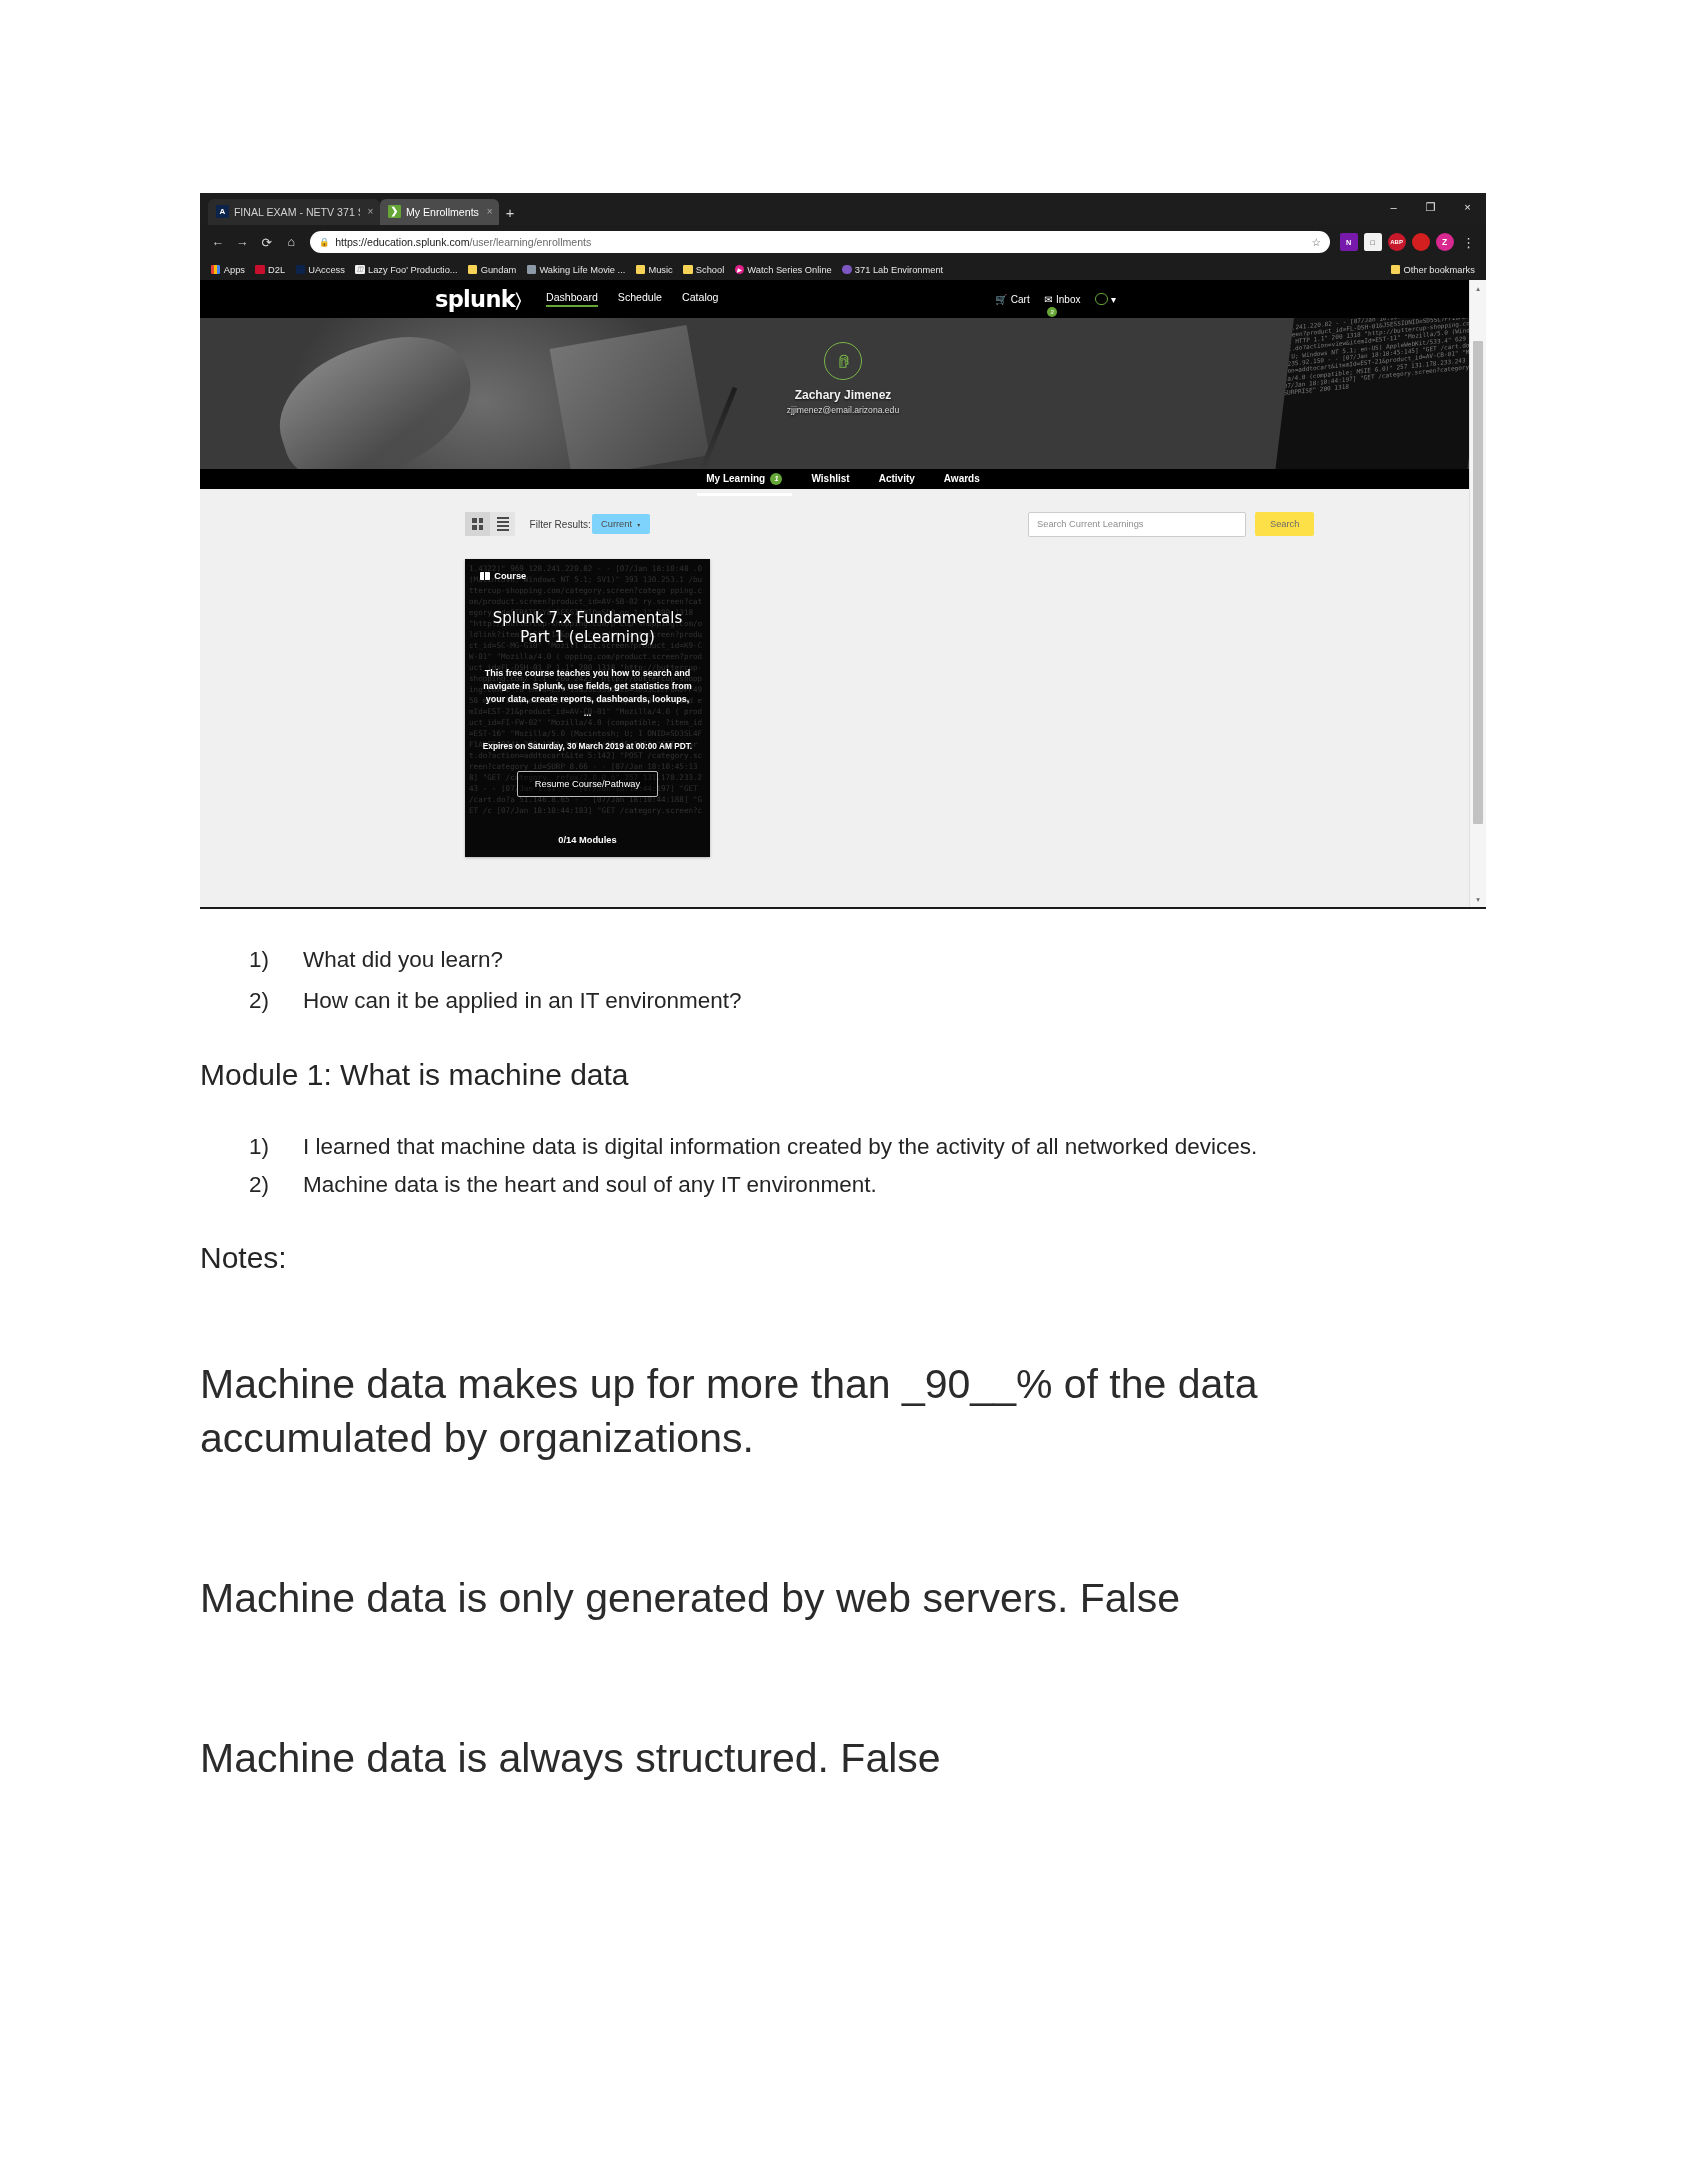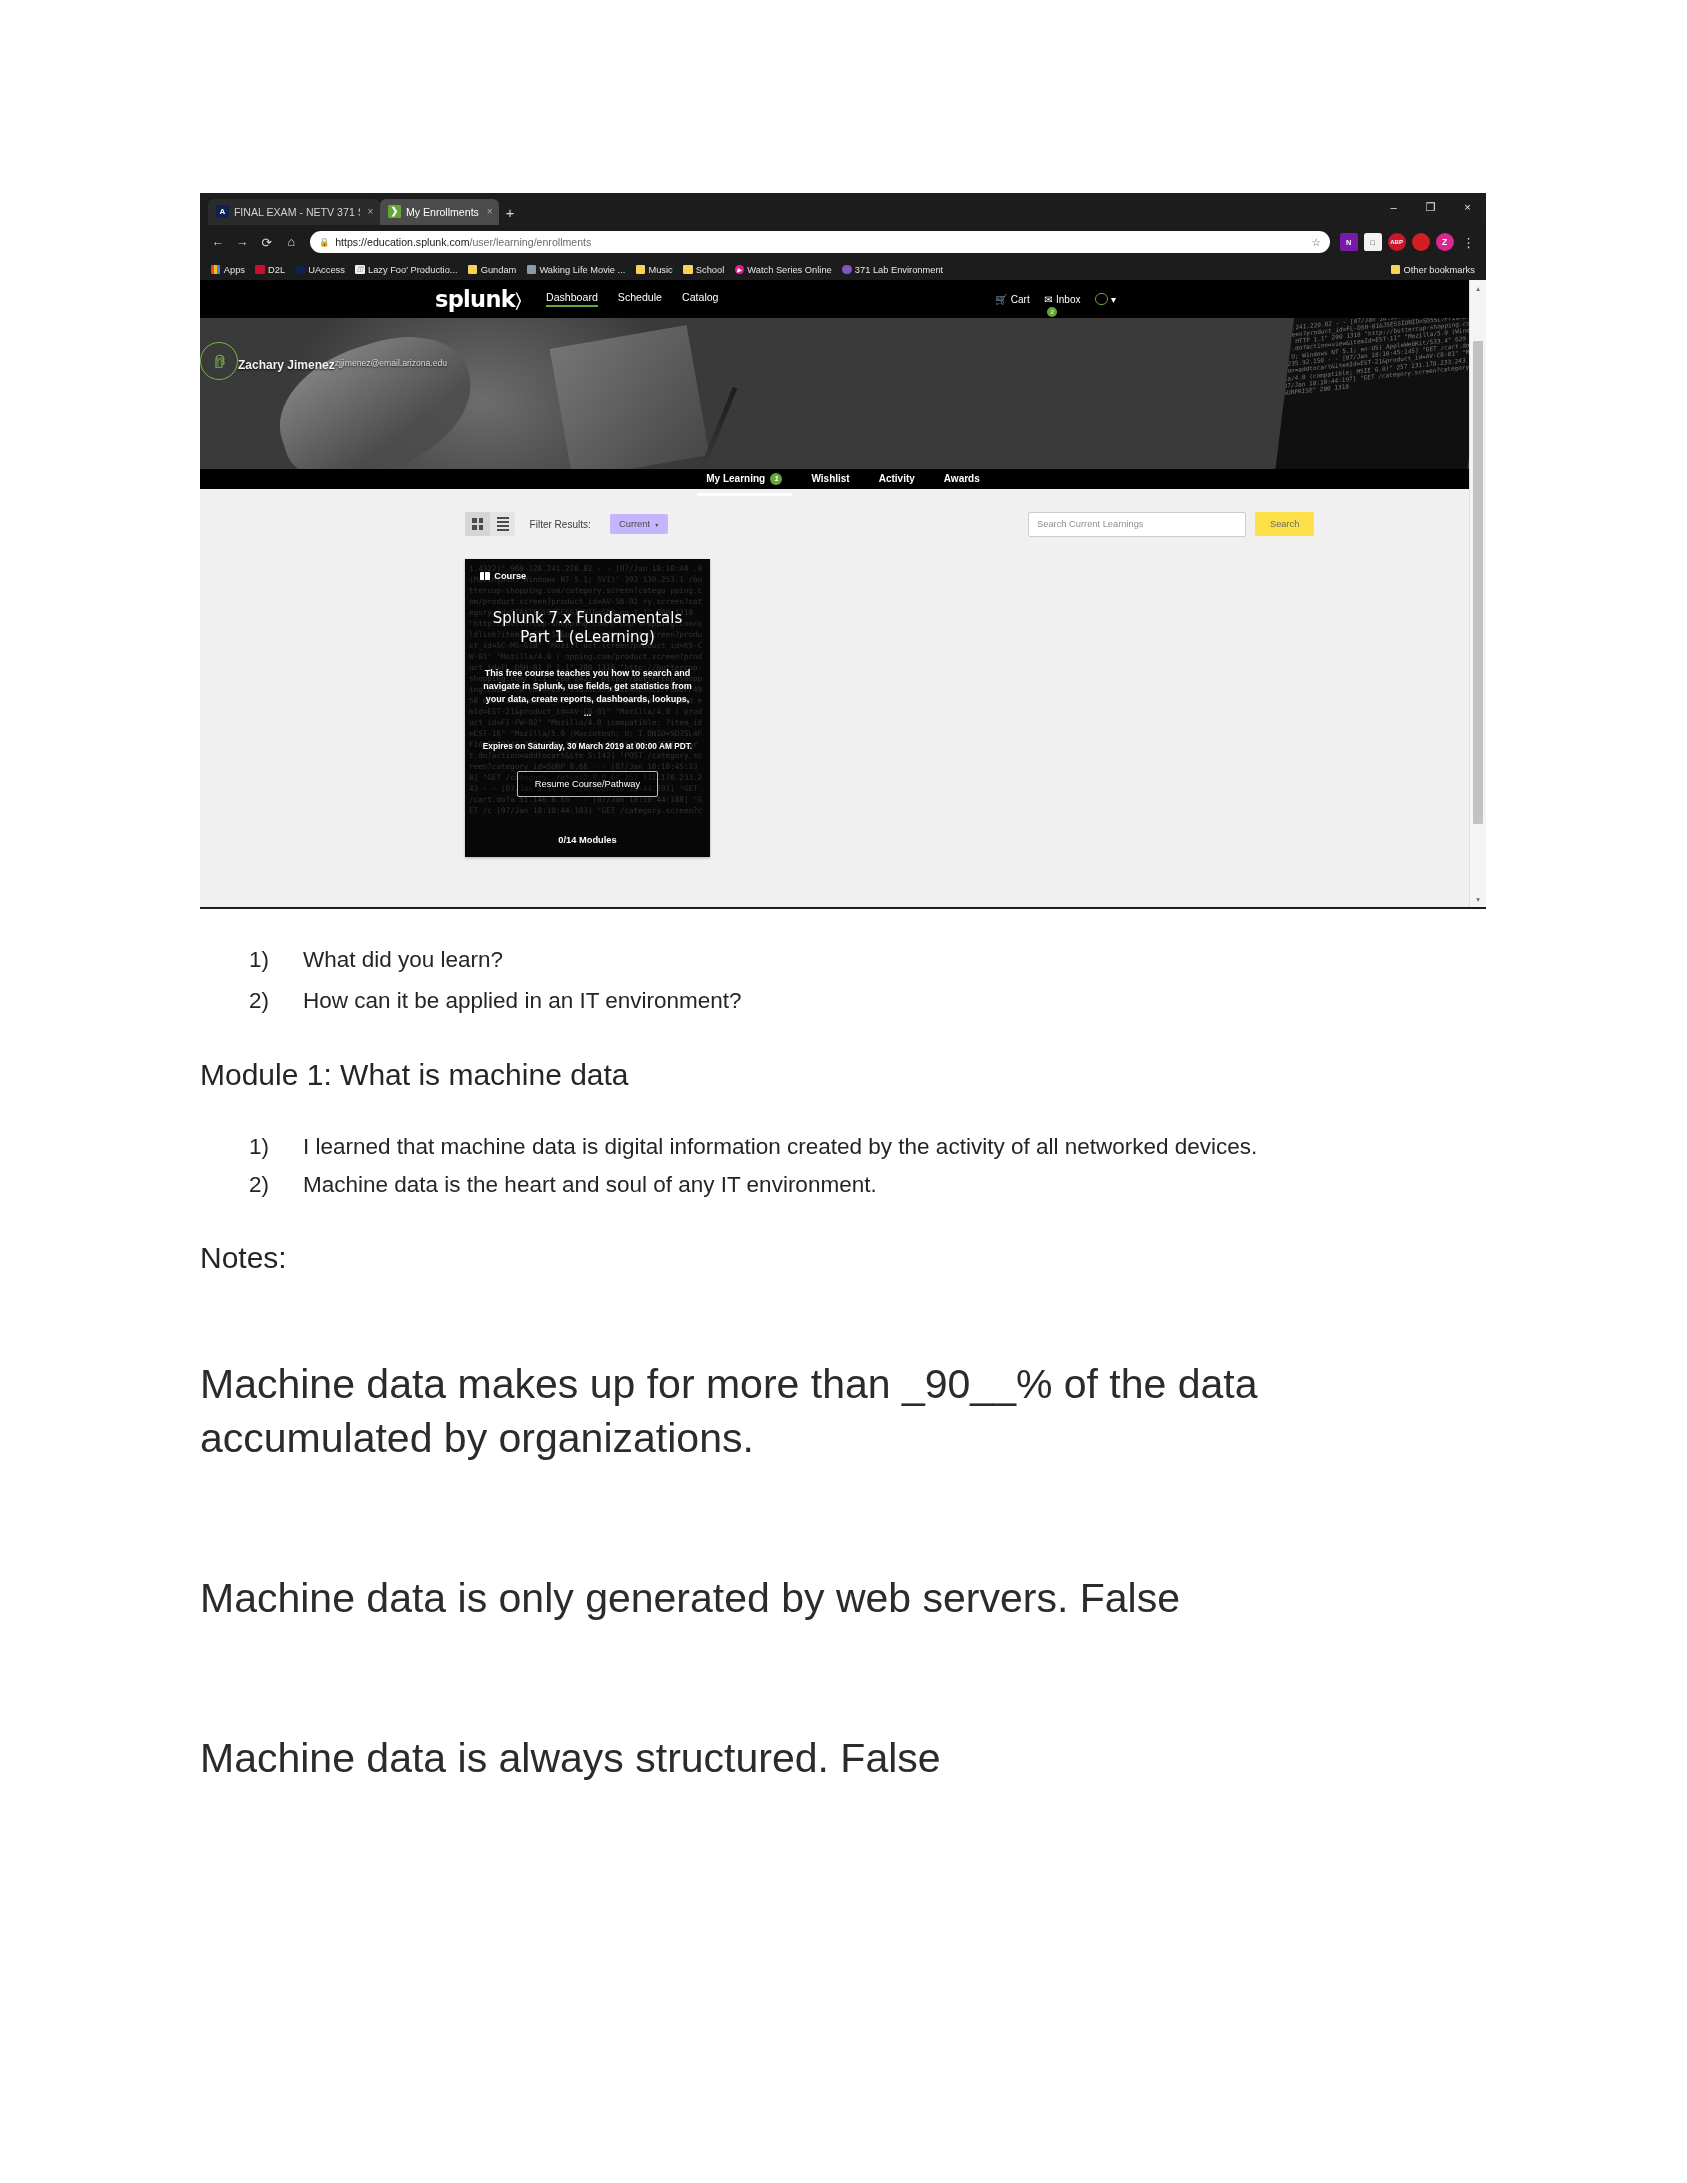--- a/index.html
+++ b/index.html
@@ -230,21 +230,21 @@
     font-family: "DejaVu Sans Mono", monospace;
     font-size: 6px; line-height: 7.3px;
     color: #8d8d8d;
     word-break: break-all;
     opacity: .85;
     transform: rotate(-6deg);
     padding: 2.6px;
   }
   .hero-center {
     position: absolute; left: 0; right: 0; top: 24px;
-    display: flex; flex-direction: row; align-items: center;
+    display: flex; flex-direction: column; align-items: center;
   }
   .avatar-ring {
     width: 38px; height: 38px; border-radius: 50%;
     border: 1.3px solid #7ab648;
     display: flex; align-items: center; justify-content: center;
   }
   .hero-name {
     margin-top: 8px; color: #f2f2f2; font-size: 12px; font-weight: bold;
     text-shadow: 0 0.7px 2px rgba(0,0,0,.8);
   }
@@ -287,21 +287,21 @@
     width: 25px; height: 24px;
     display: flex; align-items: center; justify-content: center;
   }
   .vt.on { background: #d5d5d5; }
   .grid-glyph { display: grid; grid-template-columns: 4.6px 4.6px; gap: 2px; }
   .grid-glyph i { display: block; width: 4.6px; height: 4.6px; background: #4a4a4a; }
   .list-glyph { display: flex; flex-direction: column; gap: 2px; }
   .list-glyph i { display: block; width: 12px; height: 2px; background: #4a4a4a; }
   .filter-label { margin-left: 14.6px; font-size: 10px; color: #3c3c3c; }
   .filter-select {
-    margin-left: 19px; background: #c4b5fd; border-radius: 2px;
+    margin-left: 1px; background: #7dd3fc; border-radius: 2px;
     padding: 5.3px 9.3px; font-size: 9.3px; color: #4b4b4b;
     display: flex; align-items: center; gap: 5.3px;
   }
   .caret { font-size: 6px; }
   .searchwrap { margin-left: auto; display: flex; align-items: center; gap: 9.3px; }
   .searchbox {
     width: 218px; height: 25px;
     background: #ffffff; border: 0.7px solid #cccccc; border-radius: 2px;
     font-size: 9.3px; color: #8f8f8f;
     padding: 0 8px;

